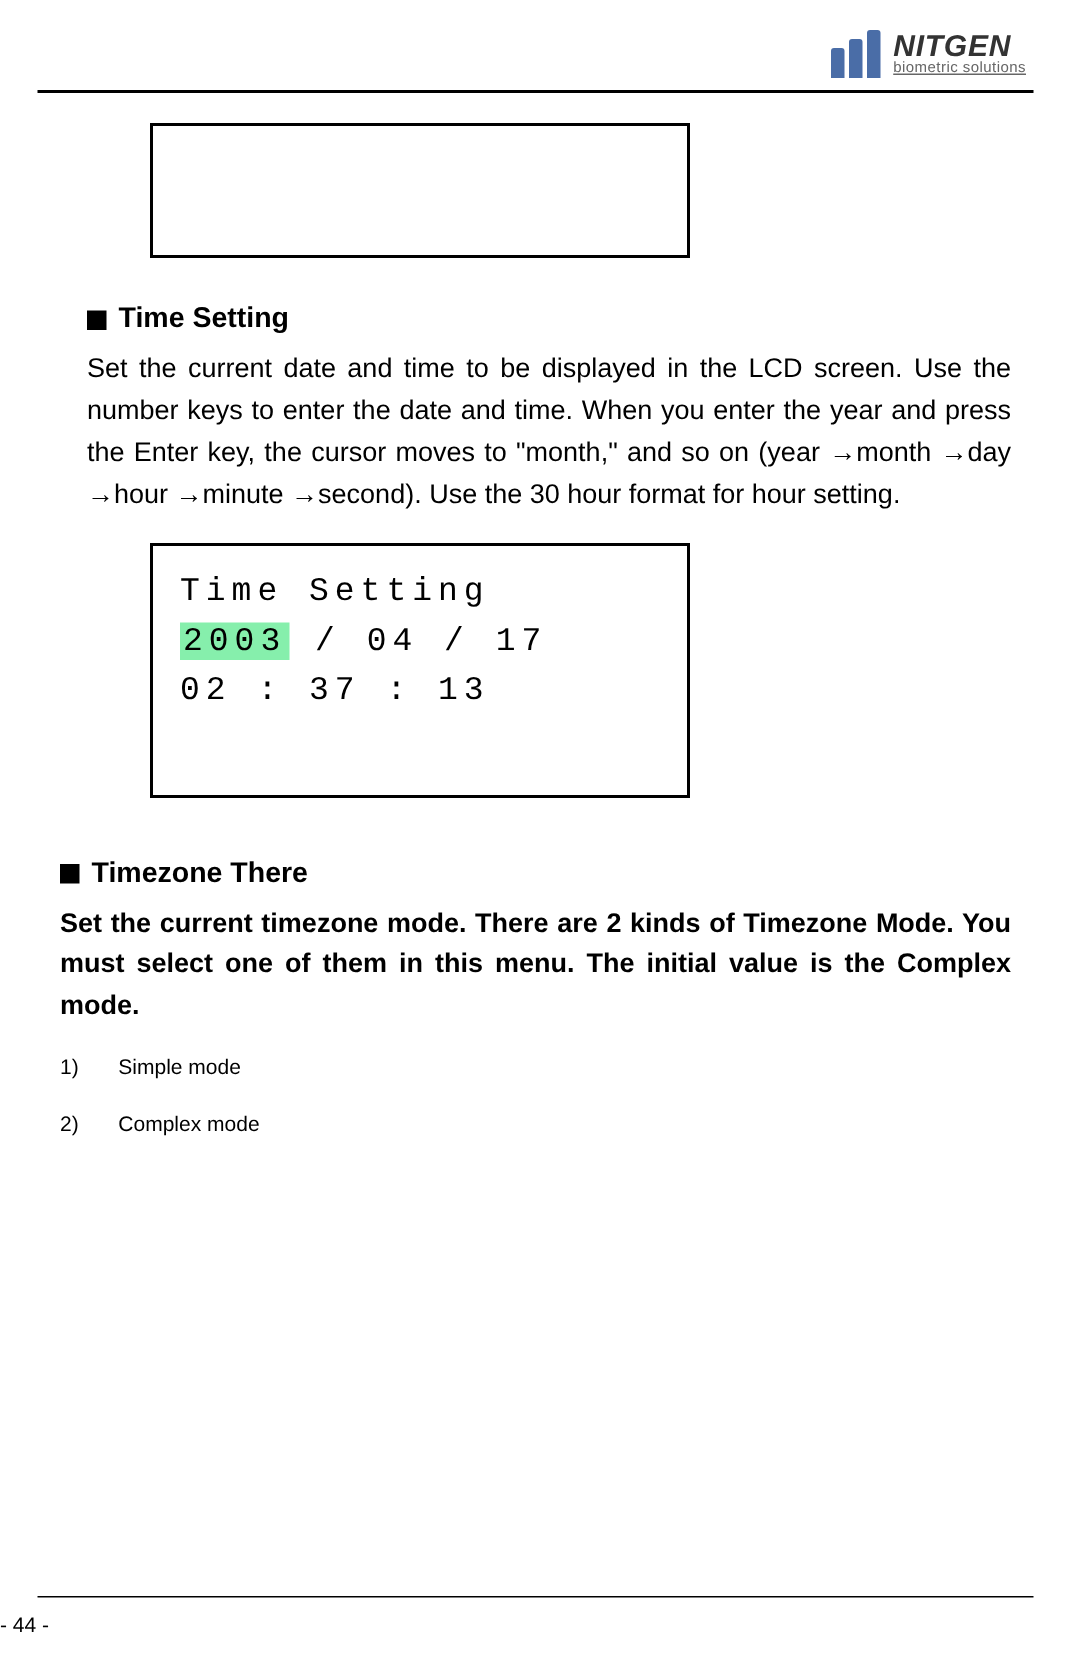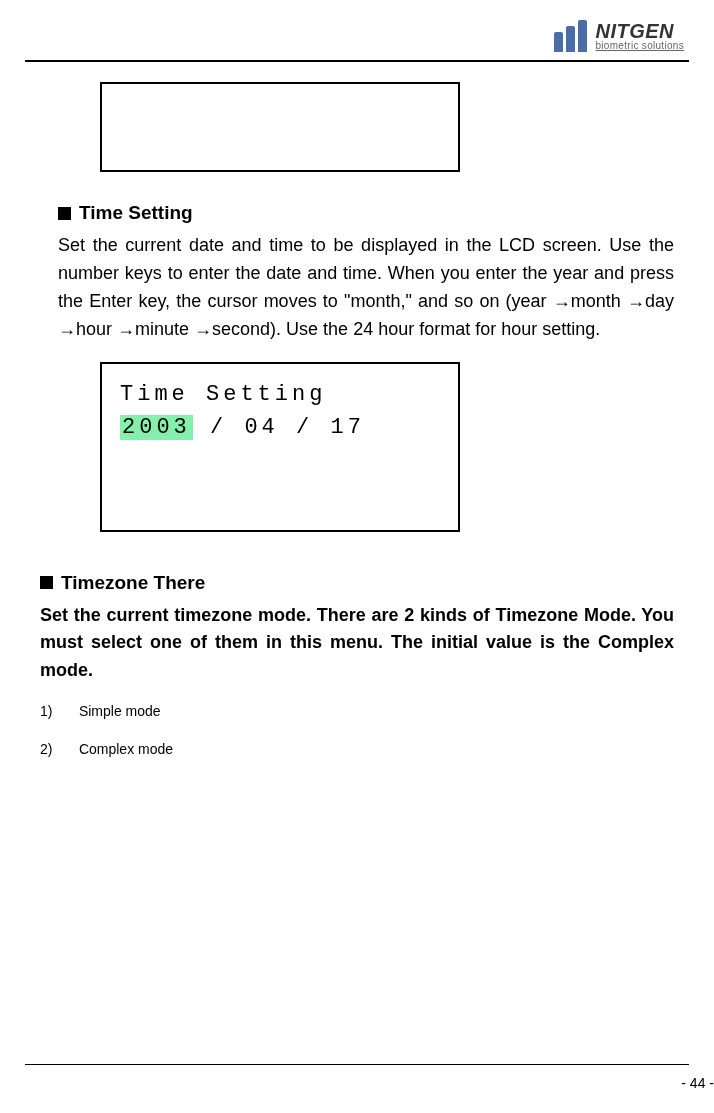--- a/index.html
+++ b/index.html
@@ -135,21 +135,21 @@
       left: 25px;
       right: 25px;
       border: none;
       border-top: 1.5px solid #000;
     }
     .page-num {
       position: absolute;
       bottom: 22px;
       left: 0;
       right: 0;
-      text-align: right;
+      text-align: left;
       font-size: 14px;
     }
   </style>
 </head>
 <body>
 
 <div class="header">
   <div class="logo-area">
     <div class="logo-bars">
       <div class="bar bar1"></div>
@@ -167,25 +167,26 @@
 
 <div class="content">
 
   <div class="empty-box"></div>
 
   <div class="section-heading indent">
     <span class="bullet-square"></span>
     <span>Time Setting</span>
   </div>
 
-  <p class="para">Set the current date and time to be displayed in the LCD screen. Use the number keys to enter the date and time. When you enter the year and press the Enter key, the cursor moves to  "month," and so on (year →month →day →hour →minute →second). Use the 24 hour format for hour setting.</p>
+  <p class="para">Set the current date and time to be displayed in the LCD screen. Use the number keys to enter the date and time. When you enter the year and press the Enter key, the cursor moves to  "month," and so on (year →month →day →hour →minute →second). Use the 30 hour format for hour setting.</p>
 
   <div class="lcd-box">
     <div class="lcd-line">Time Setting</div>
     <div class="lcd-line"><span class="highlight">2003</span><span> / 04 / 17</span></div>
+    <div class="lcd-line">02 : 37 : 13</div>
   </div>
 
   <div class="section-heading">
     <span class="bullet-square"></span>
     <span>Timezone There</span>
   </div>
 
   <p class="para noindent">Set the current timezone mode. There are 2 kinds of Timezone Mode. You must select one of them in this menu. The initial value is the Complex mode.</p>
 
   <div class="list-item">

